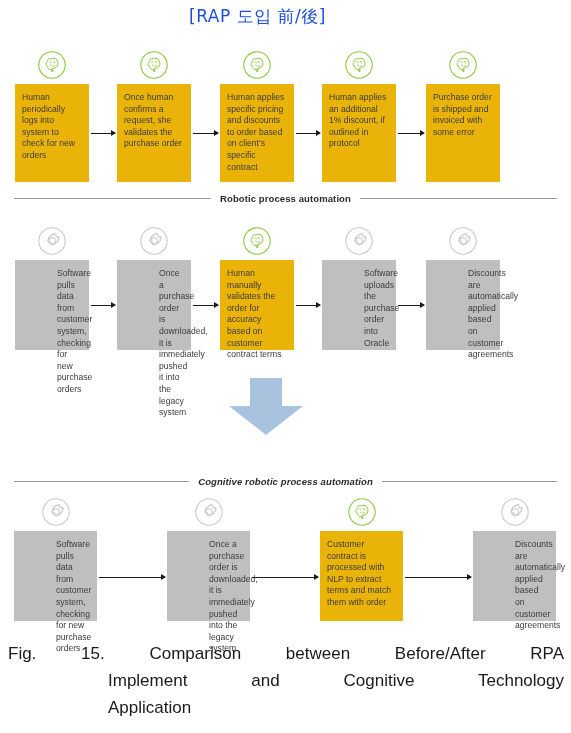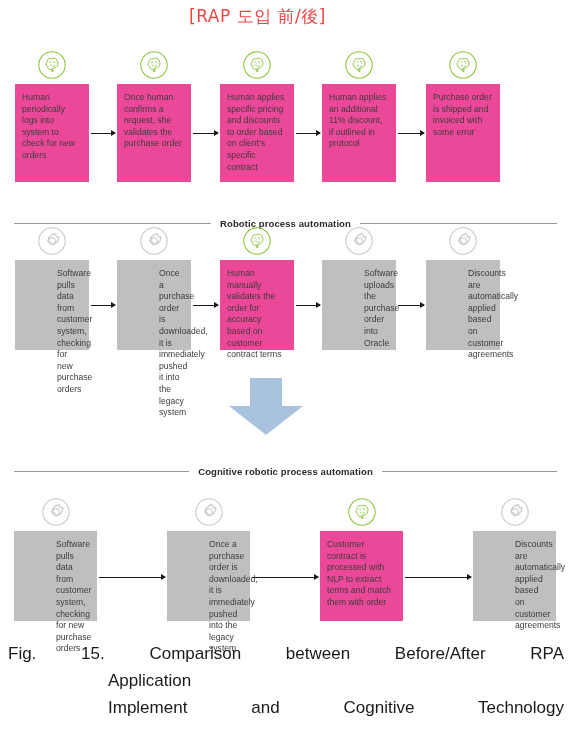--- a/index.html
+++ b/index.html
@@ -10,38 +10,38 @@
     color:#3f3f3f;
     position:relative;
     overflow:hidden;
   }
   .page{position:relative;width:571px;height:733px;}
 
   
   .big-heading{
     position:absolute;left:0;width:515px;text-align:center;
     font-family:"DejaVu Sans",sans-serif;
-    font-size:17px;font-weight:400;color:#ef4444;
+    font-size:17px;font-weight:400;color:#1d4ed8;
     letter-spacing:.5px;white-space:nowrap;
   }
   #heading-top{top:5px;}
   #heading-mid{top:446px;}
 
   
   .section-rule{
     position:absolute;left:14px;width:543px;
     display:flex;align-items:center;gap:9px;
     font-size:9.5px;font-weight:700;color:#2b2b2b;
     letter-spacing:.1px;
   }
   .section-rule .line{flex:1 1 auto;height:1px;background:#9a9a9a;}
   .section-rule .stxt{flex:0 0 auto;white-space:nowrap;}
   #rule-manual{top:32px;}
-  #rule-rpa{top:218px;}
-  #rule-cog{top:466px;}
+  #rule-rpa{top:193px;}
+  #rule-cog{top:476px;font-style:italic;}
 
   
   .row{position:absolute;left:0;width:571px;}
   #row1{top:50px;height:135px;}
   #row2{top:226px;height:128px;}
   #row3{top:497px;height:128px;}
 
   .node{position:absolute;top:0;}
   .icon-wrap{
     position:absolute;top:0;left:50%;transform:translateX(-50%);
@@ -50,21 +50,21 @@
   .icon-wrap svg{display:block;width:30px;height:30px;}
 
   .box{
     position:absolute;top:34px;left:0;width:100%;
     box-sizing:border-box;
     padding:8px 7px 6px 7px;
     font-size:8.6px;line-height:11.6px;
     color:#3c3c3c;
     font-family:"Liberation Sans","DejaVu Sans",sans-serif;
   }
-  .box.green{background:#ec4899;}
+  .box.green{background:#eab308;}
   .box.gray{background:#bfbfbf;padding-left:42px;}
 
   
   #row1 .box{height:98px;}
   #row2 .box{height:90px;}
   #row3 .box{height:90px;}
 
   
   .conn{position:absolute;height:1px;background:#1a1a1a;}
   .conn::after{
@@ -136,21 +136,21 @@
     </div>
 
     <div class="node" style="left:322px;width:74px;">
       <span class="icon-wrap">
         <svg viewBox="0 0 30 30">
           <circle cx="15" cy="15" r="13.2" fill="none" stroke="#8dc63f" stroke-width="1.1"></circle>
           <path d="M19.8 9.6c-1.5-1.5-4.1-1.7-5.9-.6-0.9-0.5-2.1-0.4-2.9 0.3-0.8 0.7-1 1.8-0.7 2.7-1 0.6-1.5 1.8-1.2 2.9 0.2 0.9 0.9 1.6 1.7 1.9-0.1 1 0.4 2 1.3 2.5 0.8 0.4 1.7 0.3 2.4-0.2l0.3 2.5 1.2-0.2-0.4-3.3c1.2 0.2 2.4-0.1 3.4-0.8 2.1-1.4 2.6-4.4 1.1-6.4-0.1-0.4-0.2-0.8-0.3-1.3z" fill="none" stroke="#8dc63f" stroke-width="1"></path>
           <path d="M12.4 12.1c0.6-0.3 1.3-0.2 1.8 0.2M13.2 15.2c0.7-0.2 1.5 0.1 1.9 0.7M16.5 11.4c0.7 0.2 1.2 0.8 1.4 1.5M16.2 16.4c0.6-0.1 1.2-0.5 1.5-1" fill="none" stroke="#8dc63f" stroke-width="0.85" stroke-linecap="round"></path>
         </svg>
       </span>
-      <div class="box green">Human applies an additional 11% discount, if outlined in protocol</div>
+      <div class="box green">Human applies an additional 1% discount, if outlined in protocol</div>
     </div>
 
     <div class="node" style="left:426px;width:74px;">
       <span class="icon-wrap">
         <svg viewBox="0 0 30 30">
           <circle cx="15" cy="15" r="13.2" fill="none" stroke="#8dc63f" stroke-width="1.1"></circle>
           <path d="M19.8 9.6c-1.5-1.5-4.1-1.7-5.9-.6-0.9-0.5-2.1-0.4-2.9 0.3-0.8 0.7-1 1.8-0.7 2.7-1 0.6-1.5 1.8-1.2 2.9 0.2 0.9 0.9 1.6 1.7 1.9-0.1 1 0.4 2 1.3 2.5 0.8 0.4 1.7 0.3 2.4-0.2l0.3 2.5 1.2-0.2-0.4-3.3c1.2 0.2 2.4-0.1 3.4-0.8 2.1-1.4 2.6-4.4 1.1-6.4-0.1-0.4-0.2-0.8-0.3-1.3z" fill="none" stroke="#8dc63f" stroke-width="1"></path>
           <path d="M12.4 12.1c0.6-0.3 1.3-0.2 1.8 0.2M13.2 15.2c0.7-0.2 1.5 0.1 1.9 0.7M16.5 11.4c0.7 0.2 1.2 0.8 1.4 1.5M16.2 16.4c0.6-0.1 1.2-0.5 1.5-1" fill="none" stroke="#8dc63f" stroke-width="0.85" stroke-linecap="round"></path>
         </svg>
       </span>
@@ -306,17 +306,17 @@
       <div class="box gray">Discounts are automatically applied based on customer agreements</div>
     </div>
 
     <span class="conn" style="left:99px;top:80px;width:66px;"></span>
     <span class="conn" style="left:252px;top:80px;width:66px;"></span>
     <span class="conn" style="left:405px;top:80px;width:66px;"></span>
   </div>
 
   <div id="caption">
     <span class="cap-line cap-l1">Fig. 15. Comparison between Before/After RPA</span>
+    <span class="cap-line cap-l2">Implement and Cognitive Technology</span>
     <span class="cap-line cap-l3">Application</span>
-    <span class="cap-line cap-l2">Implement and Cognitive Technology</span>
   </div>
 
 </div>
 
 </body></html>

